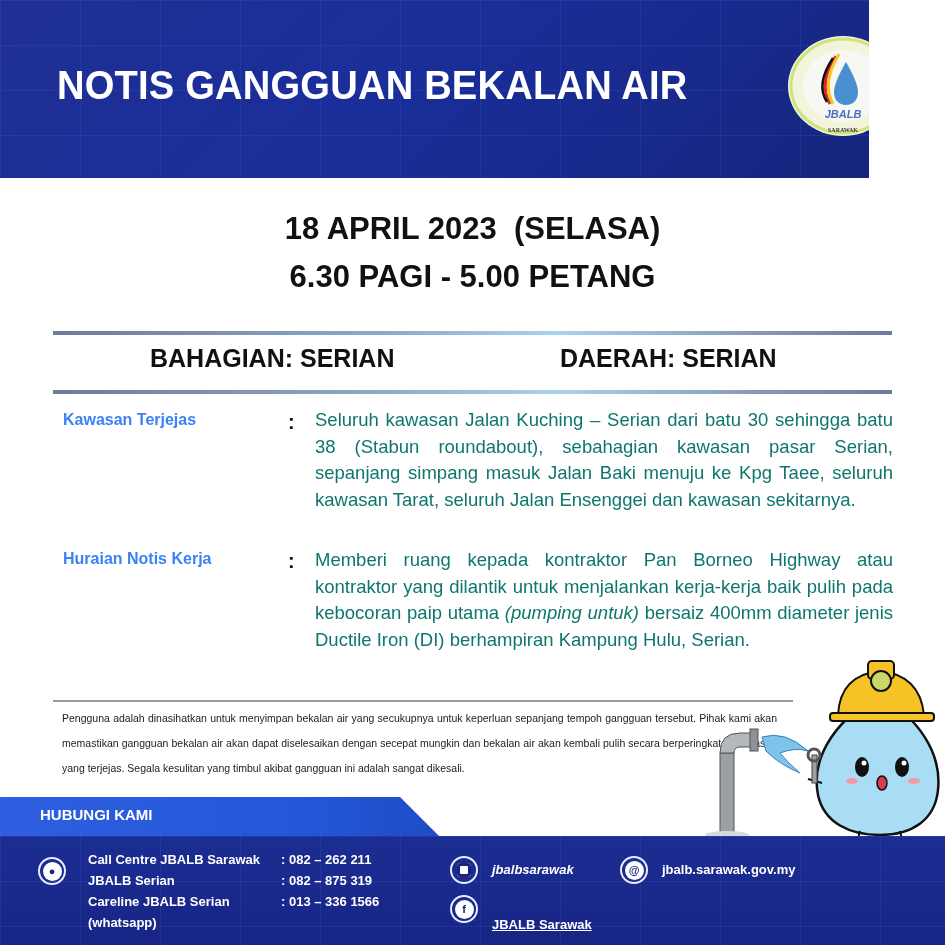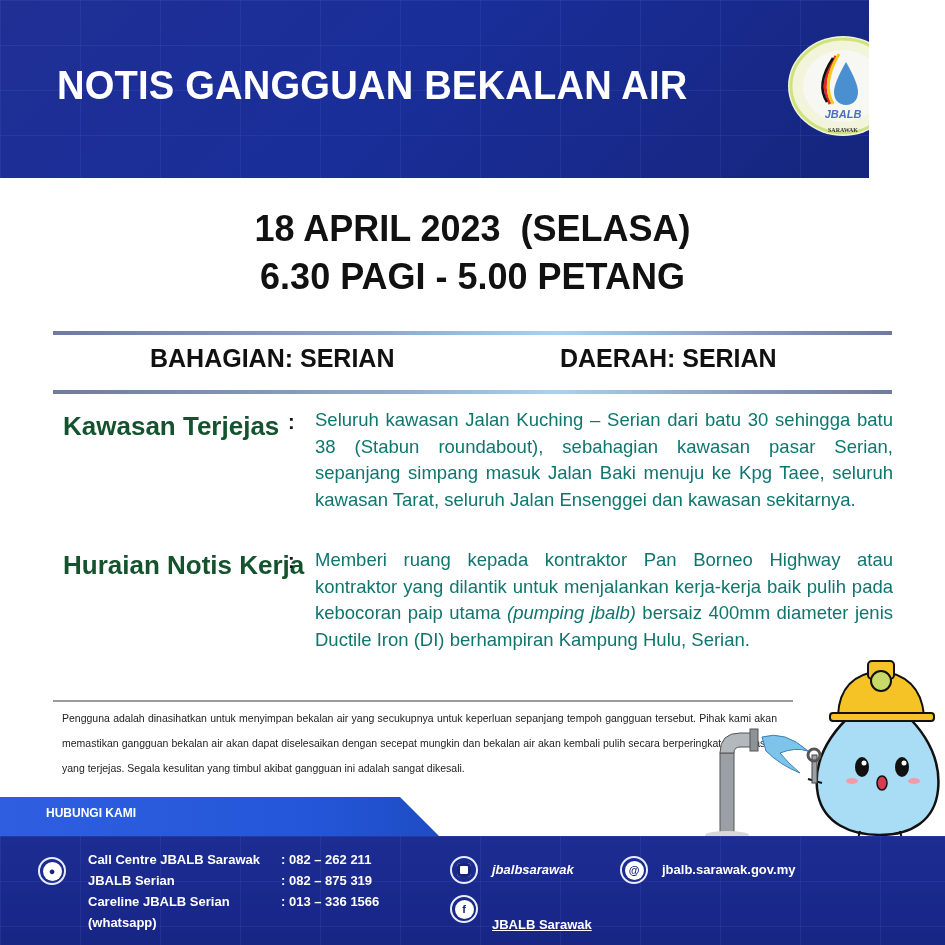--- a/index.html
+++ b/index.html
@@ -22,30 +22,30 @@
     position:absolute; left:57px; top:62px;
     color:#fff; font-size:41px; font-weight:bold; letter-spacing:0.2px;
     font-family:"Liberation Sans", sans-serif;
     transform:scaleX(0.93); transform-origin:left center;
   }
   .logo {
     position:absolute; left:786px; top:34px; width:114px; height:104px;
   }
 
   .date-block { position:absolute; left:0; top:205px; width:945px; text-align:center; }
-  .date-line { font-size:36px; font-weight:bold; color:#111; line-height:48px; }
+  .date-line { font-size:31px; font-weight:bold; color:#111; line-height:48px; }
 
   .divider {
     position:absolute; left:53px; width:839px; height:4px;
     background: linear-gradient(90deg, #6e7b9c 0%, #8fa9cc 40%, #a9d2f0 60%, #8596b8 85%, #6e7b9c 100%);
   }
   .region-row { position:absolute; top:344px; left:0; width:900px; height:36px; }
   .region { position:absolute; font-size:25px; font-weight:bold; color:#111; }
 
-  .field-label { position:absolute; left:63px; font-size:26px; font-weight:bold; color:#14532d; }
+  .field-label { position:absolute; left:63px; font-size:16px; font-weight:bold; color:#3b82f6; }
   .field-colon { position:absolute; left:288px; font-size:20px; font-weight:bold; color:#111; }
   .field-value {
     position:absolute; left:315px; width:578px; font-size:18.5px; line-height:26.5px;
     color:#0f766e; text-align:justify;
   }
 
   .thin-rule { position:absolute; left:53px; top:700px; width:740px; height:2px; background:#9a9a9a; }
   .advisory {
     position:absolute; left:62px; top:706px; width:715px;
     font-size:10.5px; line-height:25px; color:#222; text-align:justify;
@@ -56,21 +56,21 @@
   .footer {
     position:absolute; left:0; top:836px; width:945px; height:109px;
     background: linear-gradient(180deg, #1c2d93 0%, #172585 100%);
     overflow:hidden;
   }
   .contact-tab {
     position:absolute; left:0; top:797px; width:440px; height:40px;
     background: linear-gradient(90deg, #2f5fe0 0%, #2356d8 70%, #1f4cc4 100%);
     clip-path: polygon(0 0, 400px 0, 440px 40px, 0 40px);
   }
-  .contact-tab-title { position:absolute; left:46px; top:9px; font-size:12px; font-weight:bold; color:#fff; }
+  .contact-tab-title { position:absolute; left:40px; top:9px; font-size:15px; font-weight:bold; color:#fff; }
 
   .circ-icon {
     position:absolute; width:28px; height:28px; border-radius:50%;
     border:2px solid #e8ecff; display:flex; align-items:center; justify-content:center;
   }
   .circ-inner {
     width:19px; height:19px; border-radius:50%; background:#fff; color:#16247c;
     font-size:11px; font-weight:bold; display:flex; align-items:center; justify-content:center;
   }
   .ft { position:absolute; color:#fff; font-size:13px; font-weight:bold; line-height:20px; }
@@ -105,21 +105,21 @@
   <div class="region" style="left:560px;">DAERAH: SERIAN</div>
 </div>
 <div class="divider" style="top:390px;"></div>
 
 <div class="field-label" style="top:411px;">Kawasan Terjejas</div>
 <div class="field-colon" style="top:411px;">:</div>
 <div class="field-value" style="top:407px;">Seluruh kawasan Jalan Kuching – Serian dari batu 30 sehingga batu 38 (Stabun roundabout), sebahagian kawasan pasar Serian, sepanjang simpang masuk Jalan Baki menuju ke Kpg Taee, seluruh kawasan Tarat, seluruh Jalan Ensenggei dan kawasan sekitarnya.</div>
 
 <div class="field-label" style="top:550px;">Huraian Notis Kerja</div>
 <div class="field-colon" style="top:550px;">:</div>
-<div class="field-value" style="top:547px;"><span>Memberi ruang kepada kontraktor Pan Borneo Highway atau kontraktor yang dilantik untuk menjalankan kerja-kerja baik pulih pada kebocoran paip utama </span><i>(pumping jbalb)</i><span> bersaiz 400mm diameter jenis Ductile Iron (DI) berhampiran Kampung Hulu, Serian.</span></div>
+<div class="field-value" style="top:547px;"><span>Memberi ruang kepada kontraktor Pan Borneo Highway atau kontraktor yang dilantik untuk menjalankan kerja-kerja baik pulih pada kebocoran paip utama </span><i>(pumping untuk)</i><span> bersaiz 400mm diameter jenis Ductile Iron (DI) berhampiran Kampung Hulu, Serian.</span></div>
 
 <div class="thin-rule"></div>
 <div class="advisory">Pengguna adalah dinasihatkan untuk menyimpan bekalan air yang secukupnya untuk keperluan sepanjang tempoh gangguan tersebut. Pihak kami akan memastikan gangguan bekalan air akan dapat diselesaikan dengan secepat mungkin dan bekalan air akan kembali pulih secara berperingkat di kawasan yang terjejas. Segala kesulitan yang timbul akibat gangguan ini adalah sangat dikesali.</div>
 
 <svg class="mascot" viewBox="0 0 245 185">
 
   <rect x="20" y="98" width="14" height="80" fill="#9aa0a6" stroke="#555" stroke-width="1"></rect>
   <path d="M20 98 Q20 78 40 78 L52 78 L52 92 L40 92 Q34 92 34 98 Z" fill="#b3b8bd" stroke="#555" stroke-width="1"></path>
   <rect x="50" y="74" width="8" height="22" fill="#8d9297" stroke="#555" stroke-width="1"></rect>
   <ellipse cx="27" cy="180" rx="22" ry="4" fill="#d8d8d8"></ellipse>

